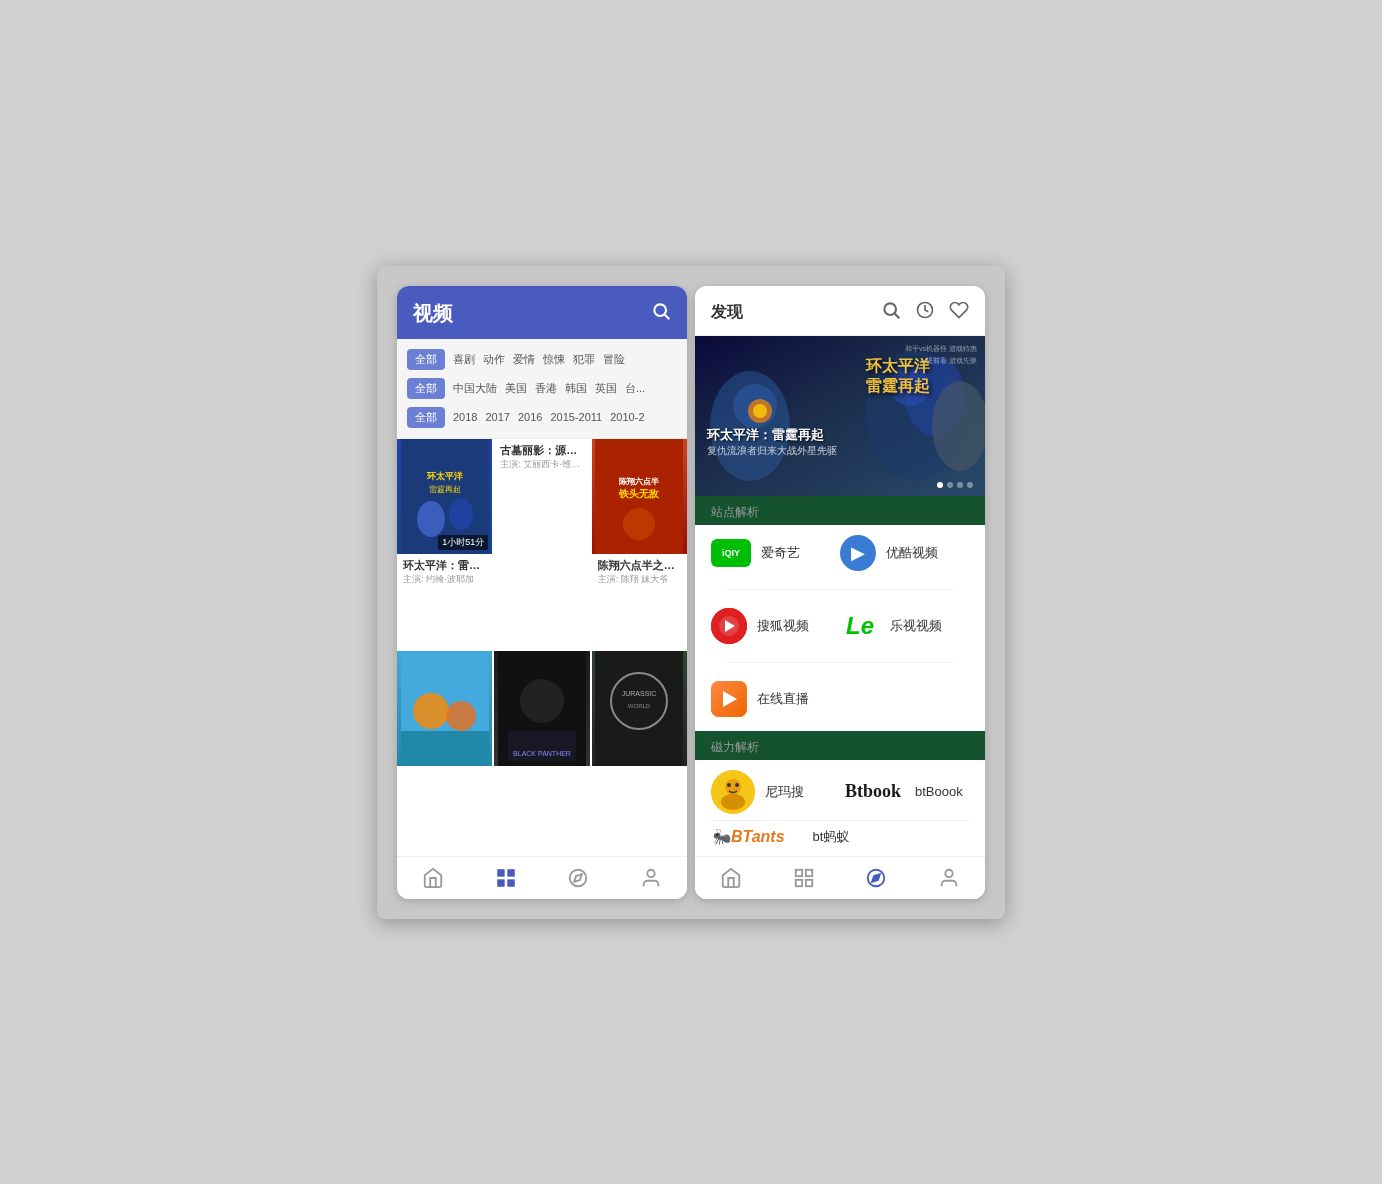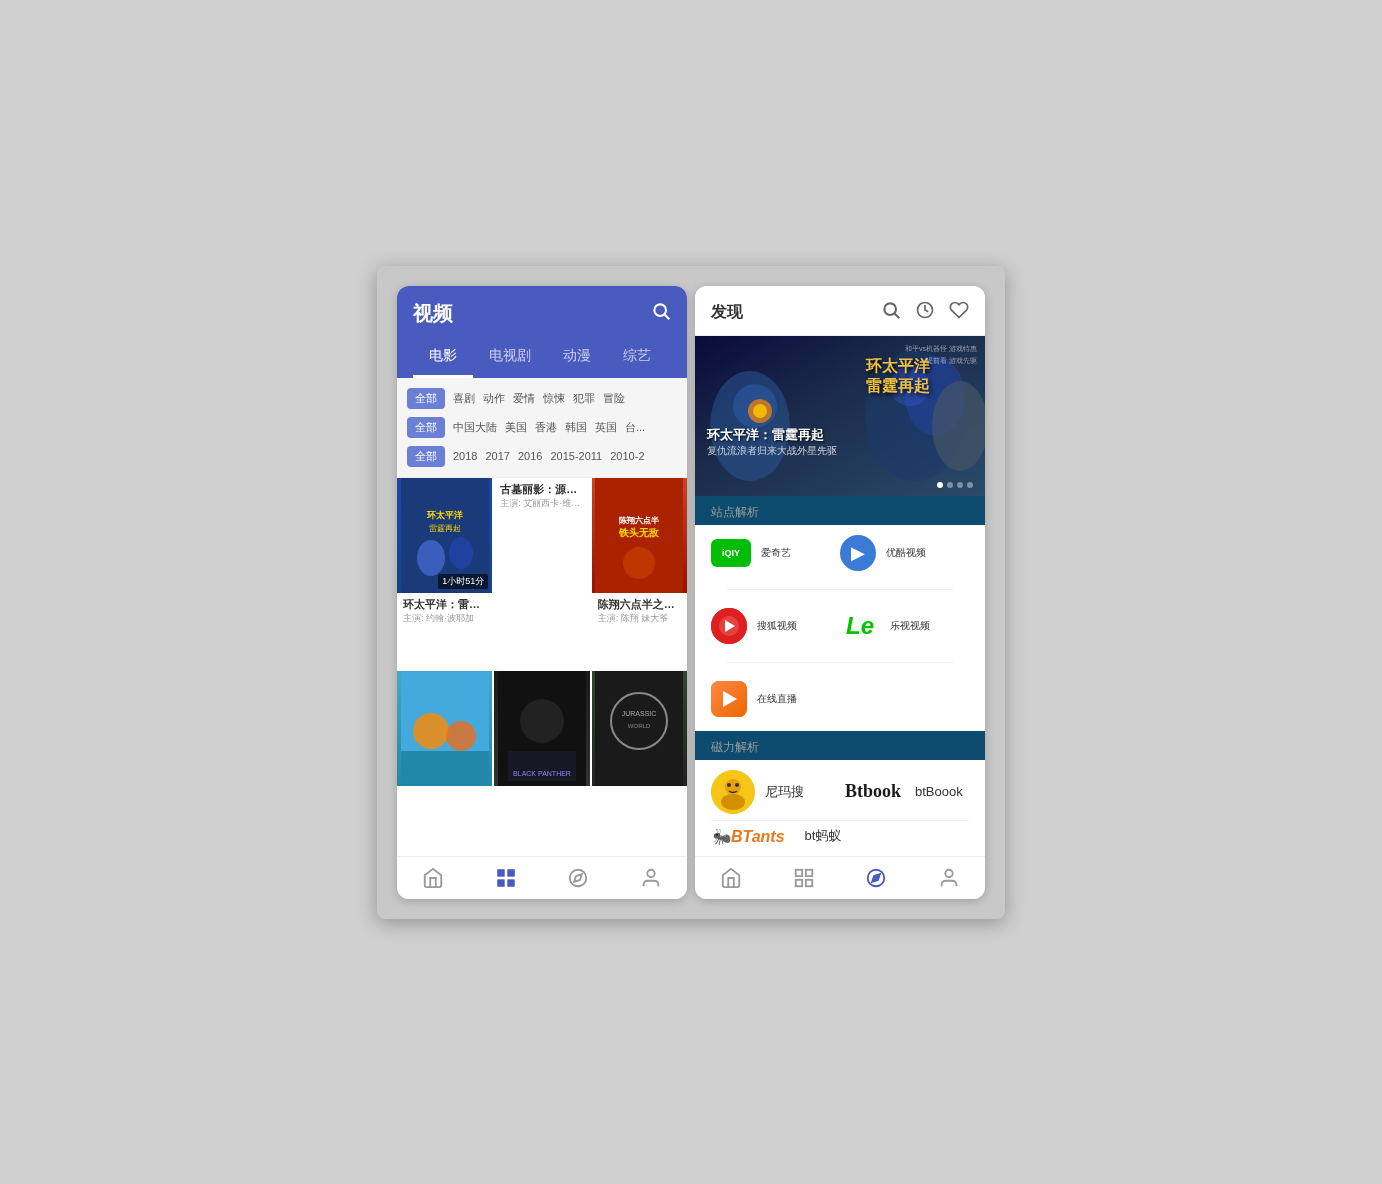--- a/index.html
+++ b/index.html
@@ -214,21 +214,21 @@
       border-radius: 50%;
       background: rgba(255,255,255,0.4);
     }
     .dot.active {
       background: #fff;
     }
     .section-label {
       padding: 8px 16px 4px;
       font-size: 12px;
       color: #999;
-      background: #0c4a6e;
+      background: #14532d;
     }
     .service-grid {
       display: flex;
       flex-direction: column;
       gap: 12px;
       background: #fff;
       padding: 4px 16px;
     }
     .service-row {
       display: flex;
@@ -236,21 +236,21 @@
       justify-content: space-between;
       padding: 6px 0;
     }
     .service-item {
       display: flex;
       align-items: center;
       gap: 10px;
       flex: 1;
     }
     .service-name {
-      font-size: 10px;
+      font-size: 13px;
       color: #333;
     }
     .magnet-section {
       background: #fff;
       padding: 4px 16px;
     }
     .magnet-row {
       display: flex;
       align-items: center;
       padding: 6px 0;
@@ -330,26 +330,20 @@
 
     <div class="video-header">
       <div class="video-title-row">
         <span class="video-title">视频</span>
         <span class="search-icon-white">
           <svg viewBox="0 0 24 24" width="20" height="20" fill="none" stroke="white" stroke-width="2.5">
             <circle cx="11" cy="11" r="7"></circle>
             <line x1="16.5" y1="16.5" x2="22" y2="22"></line>
           </svg>
         </span>
-      </div>
-      <div class="video-tabs">
-        <div class="video-tab active">电影</div>
-        <div class="video-tab">电视剧</div>
-        <div class="video-tab">动漫</div>
-        <div class="video-tab">综艺</div>
       </div>
     </div>
 
     <div class="filter-section">
       <div class="filter-row">
         <span class="filter-btn-active">全部</span>
         <span class="filter-item">喜剧</span>
         <span class="filter-item">动作</span>
         <span class="filter-item">爱情</span>
         <span class="filter-item">惊悚</span>
@@ -637,21 +631,21 @@
           </div>
           <span class="magnet-name">尼玛搜</span>
         </div>
         <div style="display:flex;align-items:center;gap:10px;flex:1;">
           <div style="font-size:18px;font-weight:900;color:#333;font-family:Georgia,serif;min-width:60px;"><span style="color:#1a1a1a;">Bt</span><span style="color:#1a1a1a;">book</span></div>
           <span class="magnet-name">btBoook</span>
         </div>
       </div>
       <div class="divider-line" style="margin:0;"></div>
       <div class="magnet-row">
-        <div style="display:flex;align-items:center;gap:20px;flex:1;">
+        <div style="display:flex;align-items:flex-end;gap:28px;flex:1;">
           <div style="font-size:16px;font-weight:bold;color:#e8791a;font-style:italic;min-width:60px;">🐜BTants</div>
           <span class="magnet-name">bt蚂蚁</span>
         </div>
       </div>
     </div>
 
     <div class="bottom-nav" style="margin-top:auto;">
       <div class="nav-icon">
         <svg viewBox="0 0 24 24" width="22" height="22" fill="none" stroke="#999" stroke-width="2">
           <path d="M3 9l9-7 9 7v11a2 2 0 01-2 2H5a2 2 0 01-2-2z"></path>

